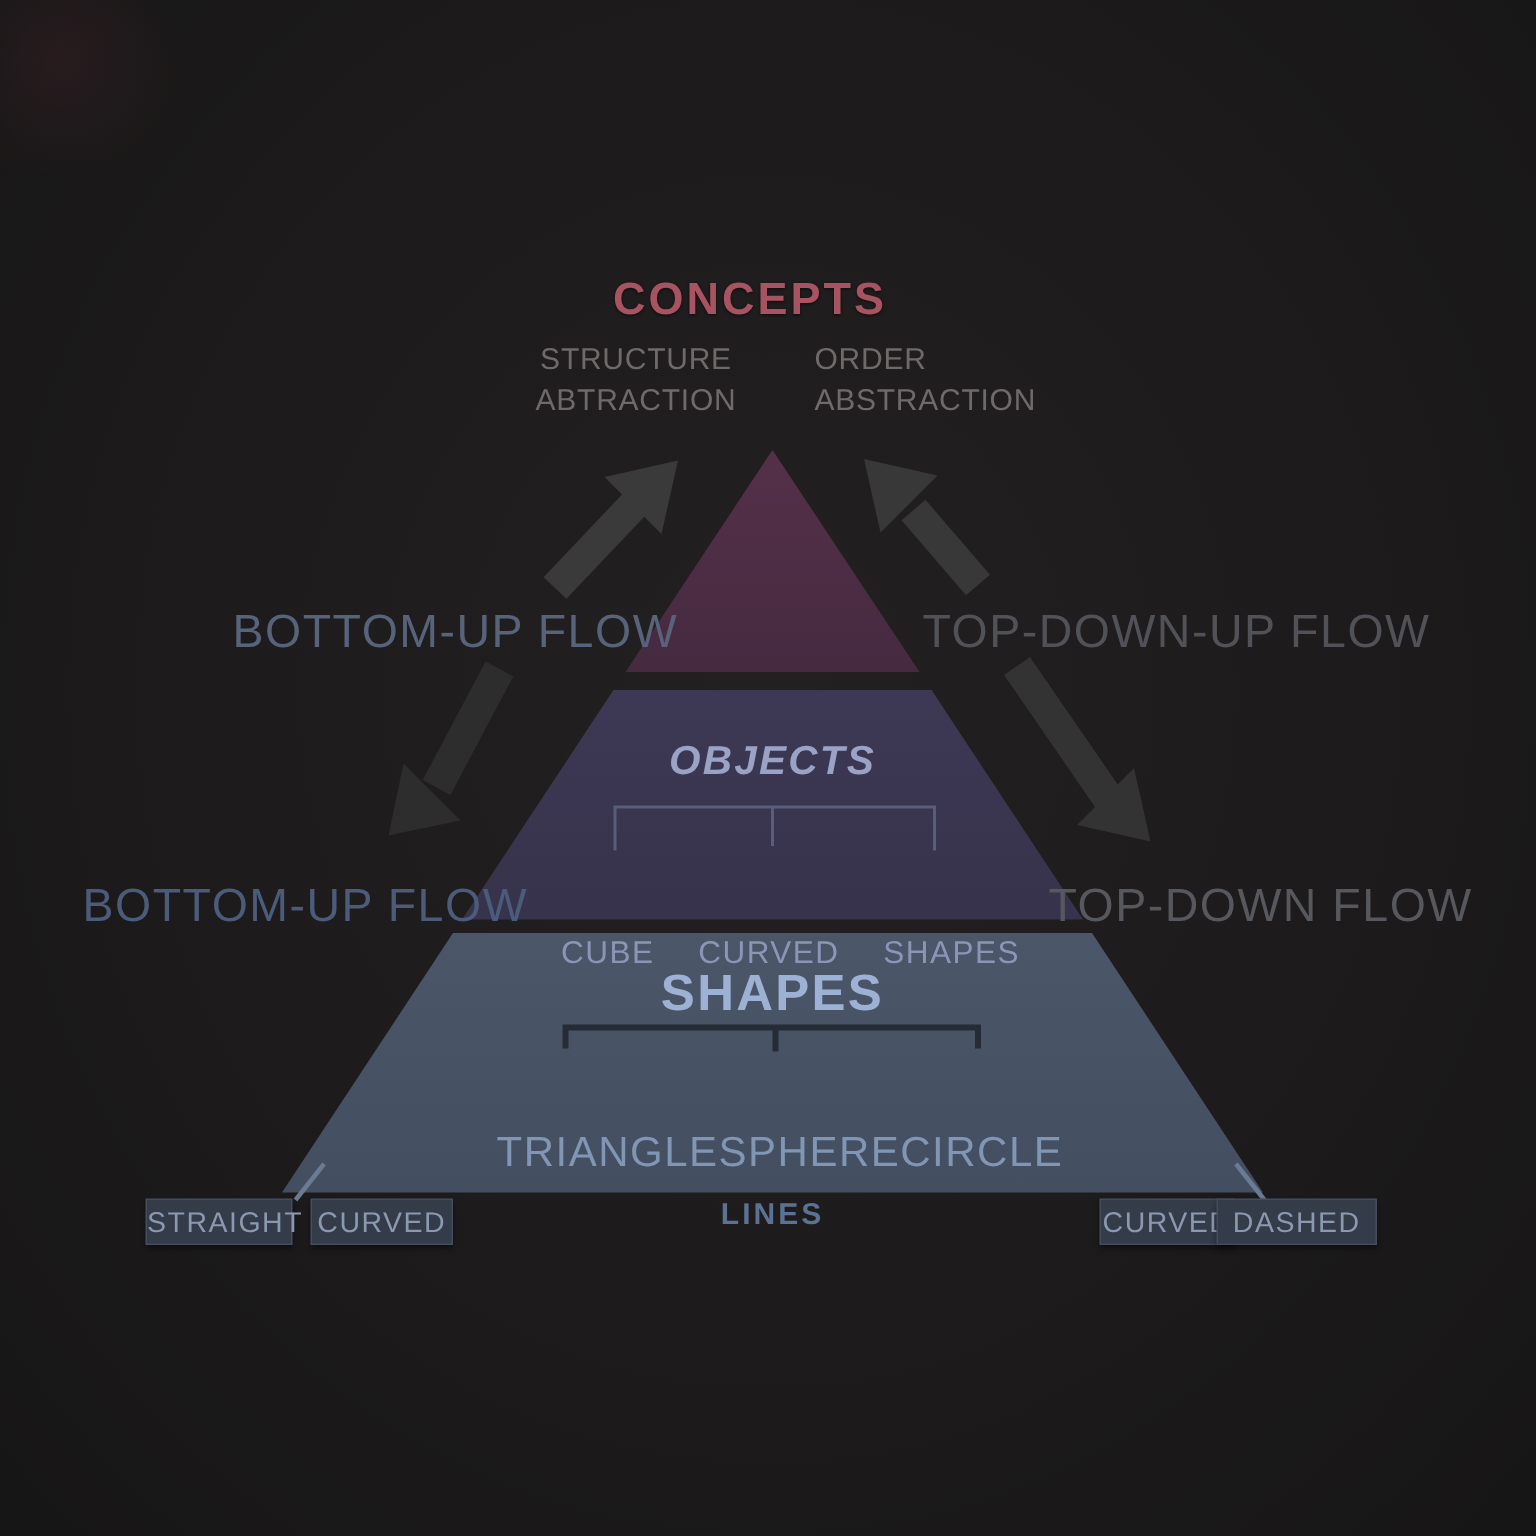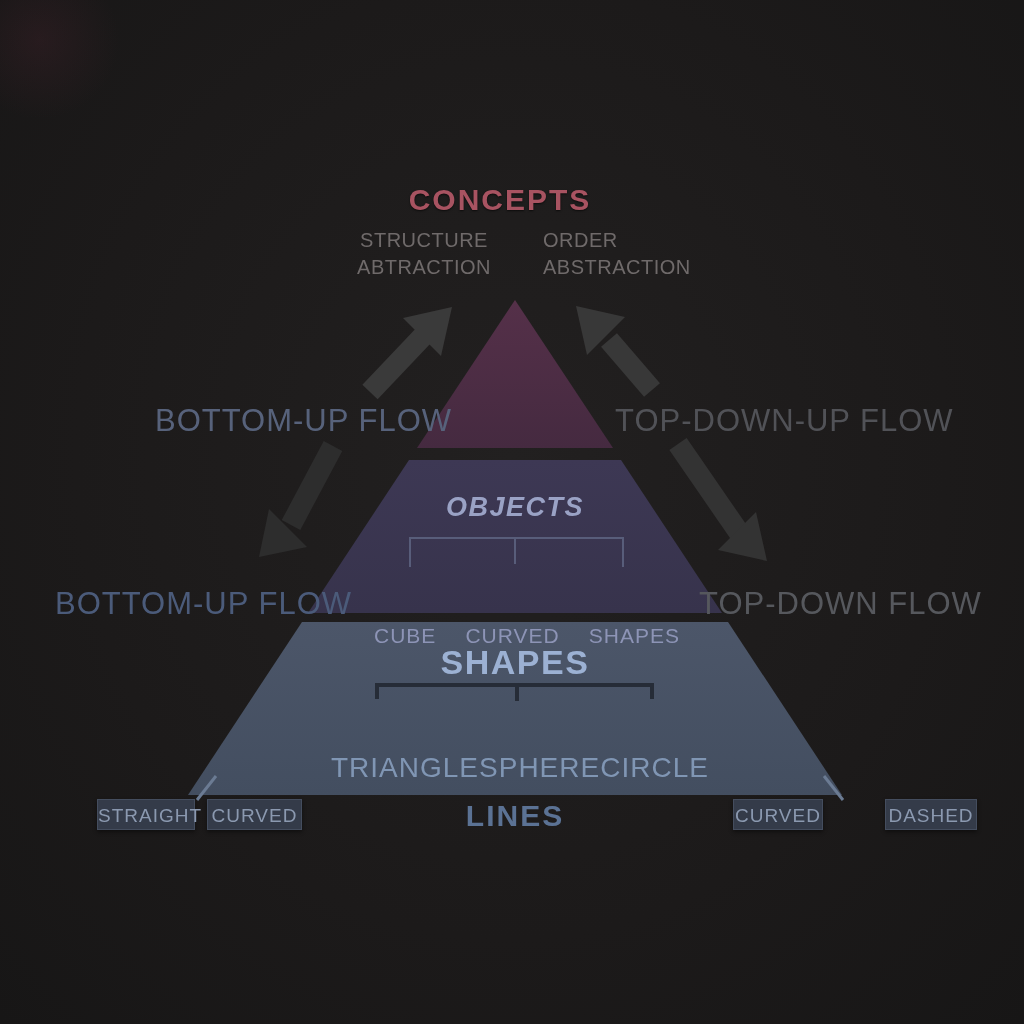--- a/index.html
+++ b/index.html
@@ -25,34 +25,34 @@
   .notes-left{left:350px;width:148px;text-align:center;}
   .notes-right{left:543px;text-align:left;}
   .flow{font-size:31px;letter-spacing:1px;text-align:center;}
   .flow-ul{left:155px;top:403px;width:280px;color:#57627b;}
   .flow-ur{left:615px;top:403px;width:272px;color:#515257;}
   .flow-ll{left:55px;top:586px;width:276px;color:#4b5b7a;}
   .flow-lr{left:699px;top:586px;width:264px;color:#56585d;}
   .tier-title{width:250px;left:390px;text-align:center;font-weight:600;}
   .objects-title{top:492px;font-size:27px;letter-spacing:1.5px;color:#9aa2c5;font-style:italic;}
   .shapes-title{top:643px;font-size:34px;letter-spacing:1.5px;color:#9cb1d3;}
-  .lines-title{top:799px;font-size:30px;letter-spacing:2px;color:#5b7294;}
+  .lines-title{top:799px;font-size:20px;letter-spacing:2px;color:#5b7294;}
   .items{position:absolute;display:flex;justify-content:space-between;margin-top:47px;}
   .objects-items{left:374px;top:577px;width:306px;font-size:21px;letter-spacing:1px;color:#8d94b6;}
   .shapes-items{left:331px;top:705px;width:351px;font-size:28px;letter-spacing:1px;color:#8096b4;}
   .tag{
     position:absolute;top:799px;height:31px;line-height:31px;box-sizing:border-box;
     text-align:center;font-size:19px;letter-spacing:1px;color:#8b99b0;
     background:#343b49;border:1px solid rgba(110,125,150,0.28);
     box-shadow:0 2px 4px rgba(0,0,0,.45);
   }
   .tag-straight{left:97px;width:98px;}
   .tag-curved-l{left:207px;width:95px;}
   .tag-curved-r{left:733px;width:90px;}
-  .tag-dashed{left:885px;width:92px;}
+  .tag-dashed{left:811px;width:107px;}
 </style>
 </head>
 <body>
 
 <div class="stage">
 
   <svg class="gfx" width="1024" height="1024" viewBox="0 0 1024 1024">
     <defs>
       <linearGradient id="gTop" x1="0" y1="0" x2="0" y2="1">
         <stop offset="0" stop-color="#553049"></stop>

